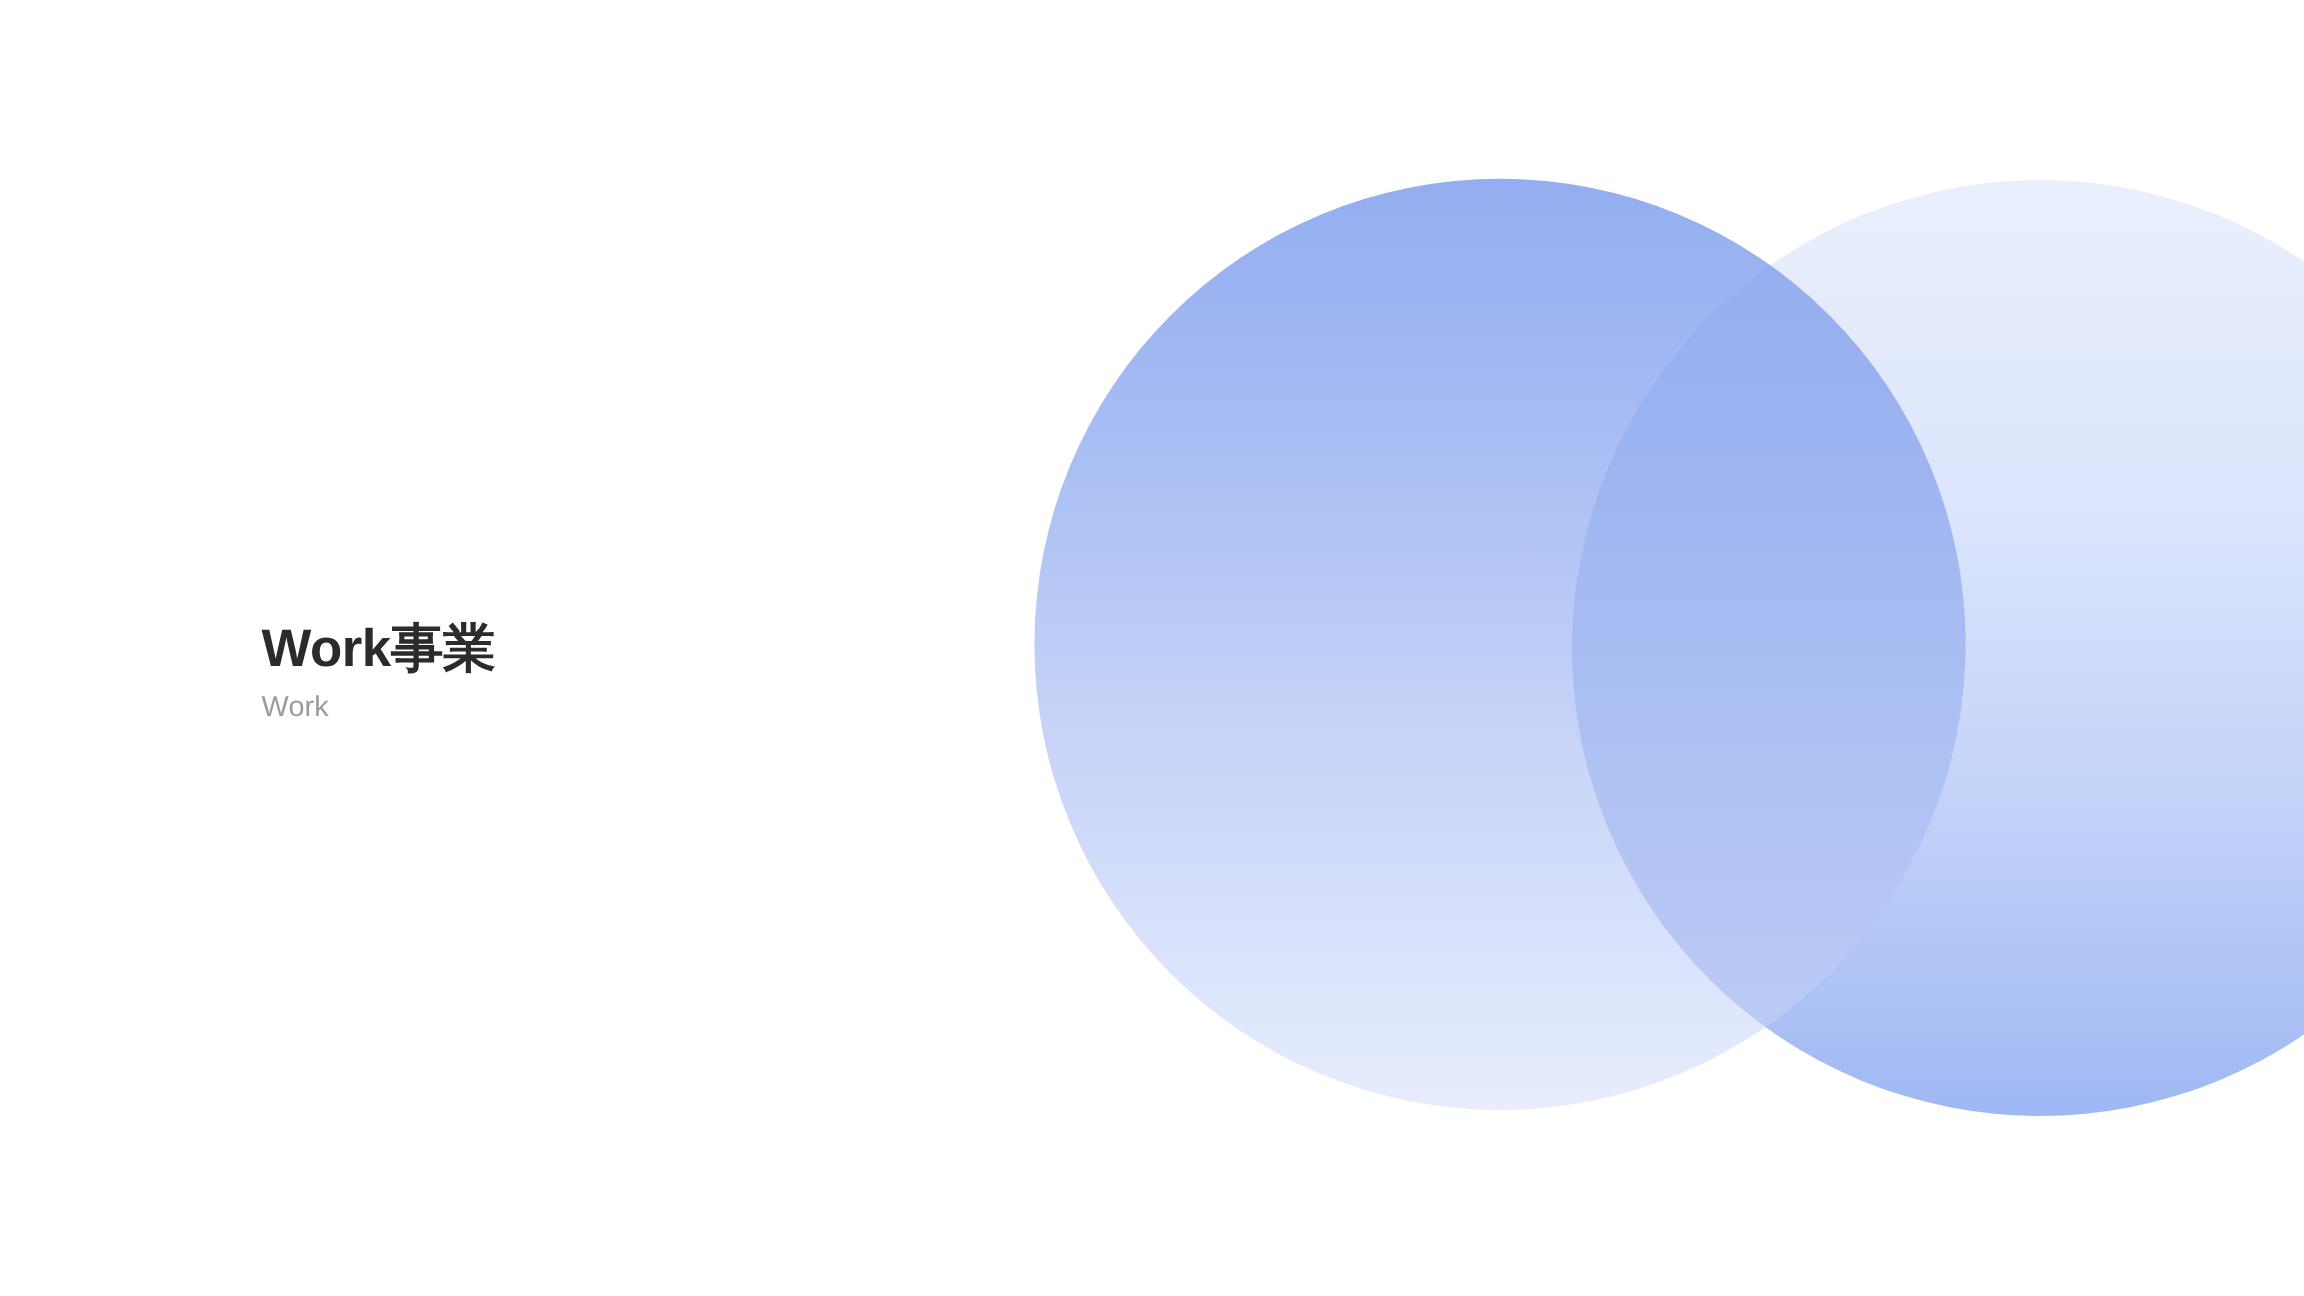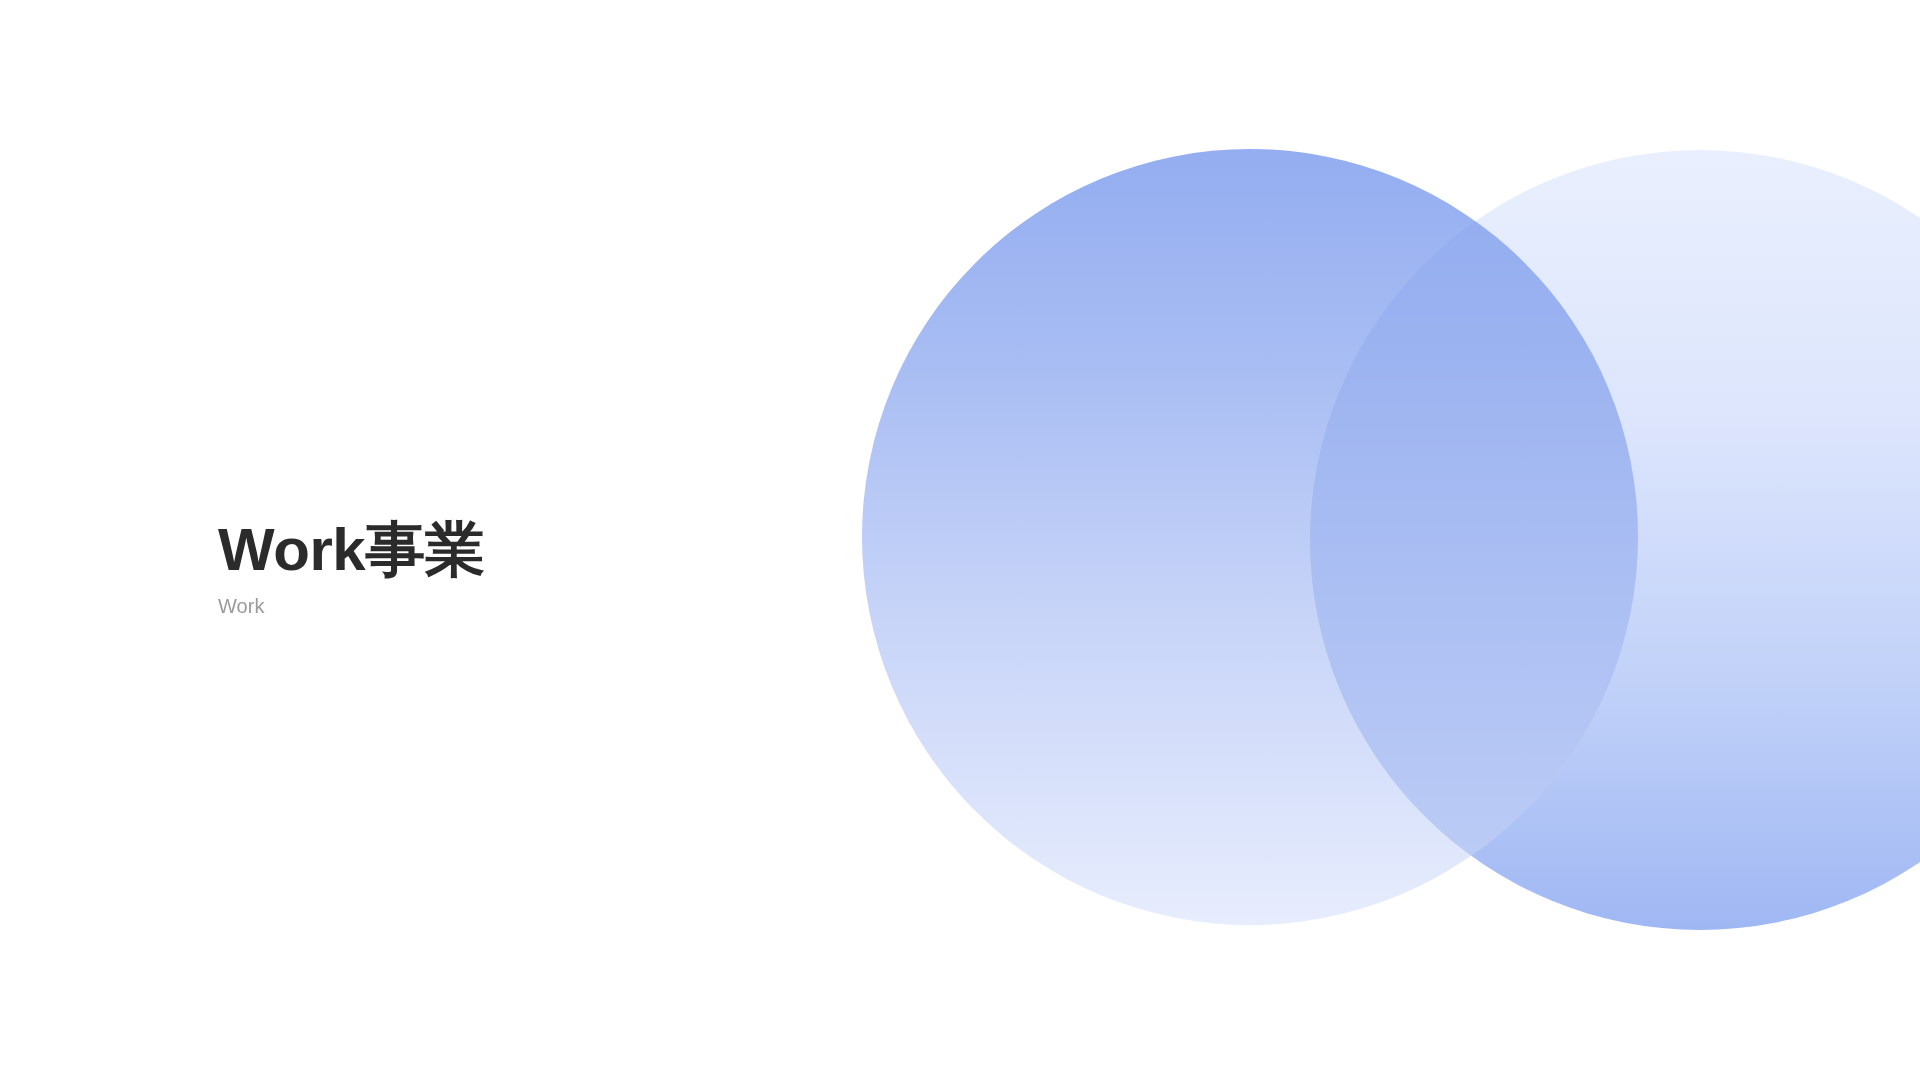--- a/index.html
+++ b/index.html
@@ -44,31 +44,31 @@
 
   
   #hero-text-block {
     position: absolute;
     left: 218px;
     top: 516px;
     width: 560px;
   }
 
   #hero-title {
-    font-size: 60px;
+    font-size: 44px;
     font-weight: 700;
     line-height: 1.12;
     letter-spacing: -0.4px;
     color: #2b2b2b;
     white-space: nowrap;
   }
 
   #hero-subtitle {
     margin-top: 11px;
-    font-size: 20px;
+    font-size: 24px;
     font-weight: 400;
     line-height: 1.2;
     letter-spacing: 0.1px;
     color: #9b9b9b;
     white-space: nowrap;
   }
 </style>
 </head>
 <body>
 

